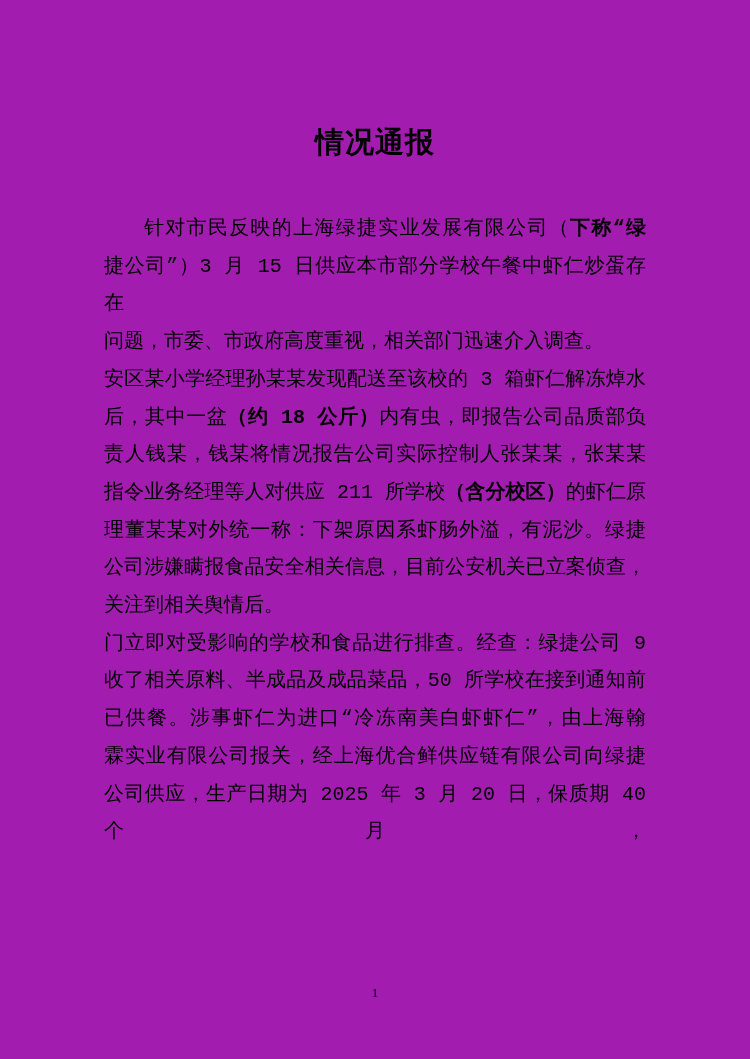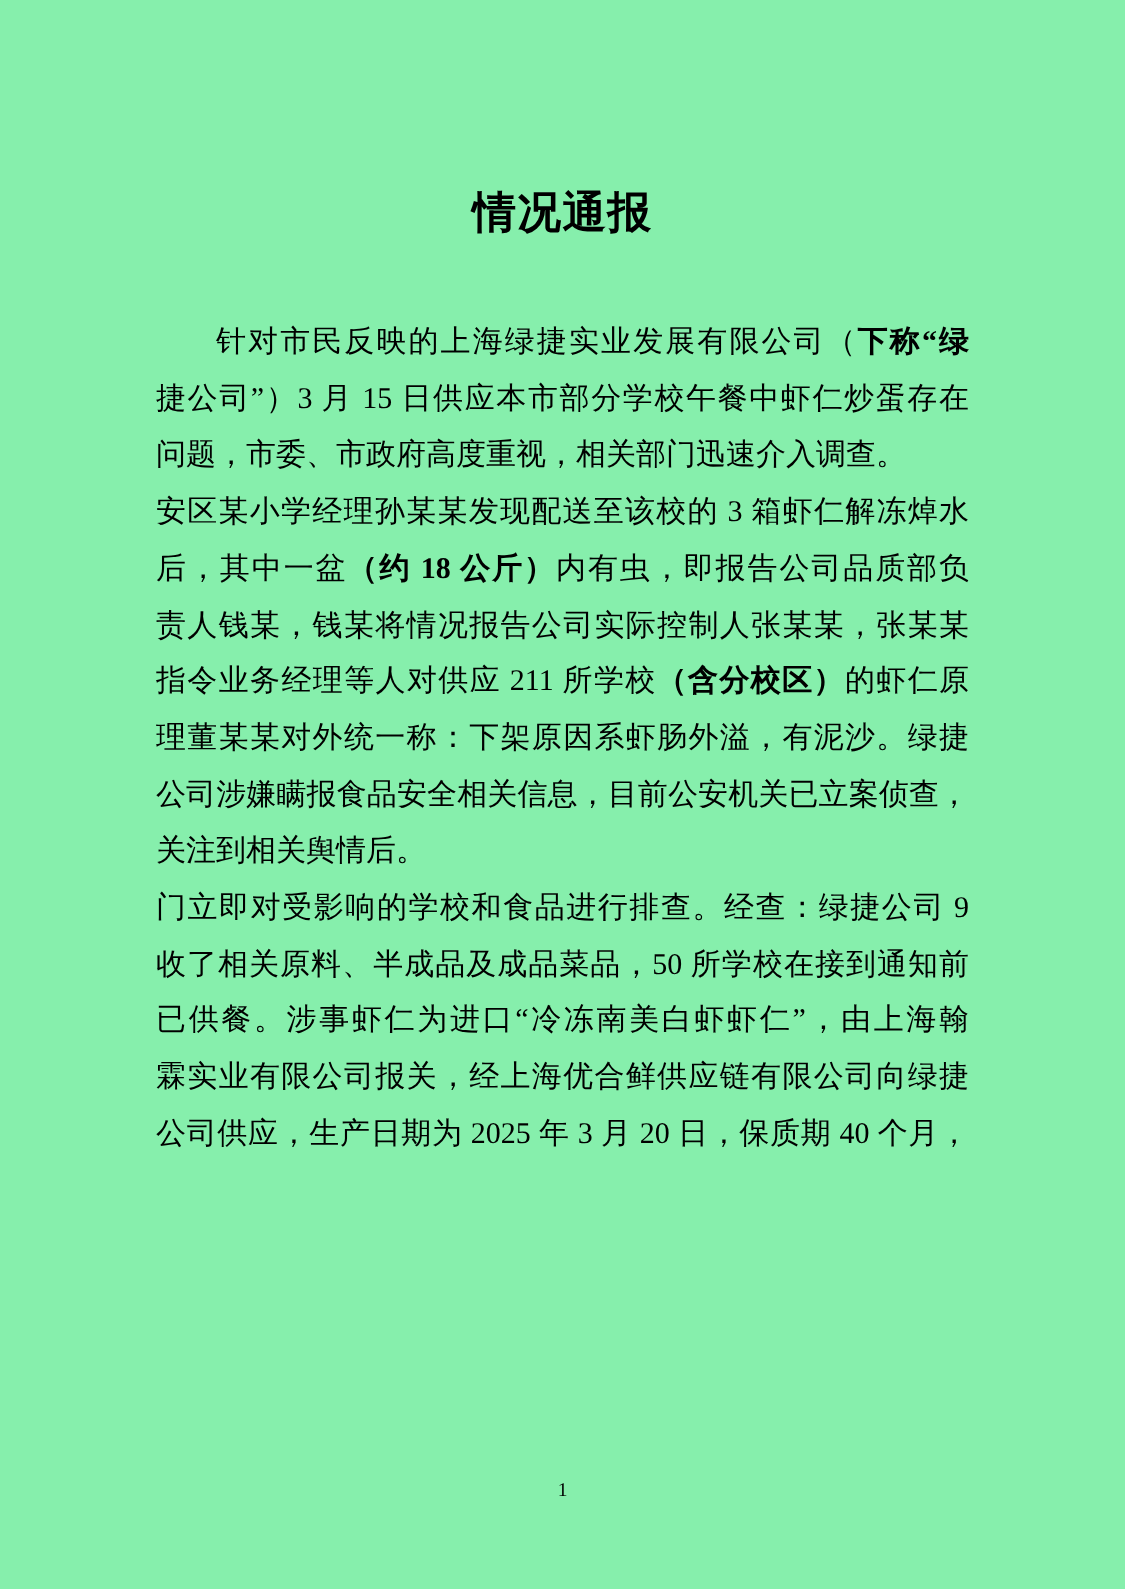--- a/index.html
+++ b/index.html
@@ -4,21 +4,21 @@
 <style>
   html, body {
     margin: 0;
     padding: 0;
     background: #ffffff;
   }
   .page {
     position: relative;
     width: 750px;
     height: 1059px;
-    background: #86efac;
+    background: #a21caf;
     overflow: hidden;
     font-family: "Liberation Serif", "DejaVu Serif", serif;
     color: #000000;
   }
   .doc-title {
     position: absolute;
     top: 124px;
     left: 0;
     width: 100%;
     margin: 0;
@@ -33,20 +33,21 @@
     top: 210px;
     left: 104px;
     width: 542px;
     font-size: 20px;
     line-height: 37.7px;
   }
   .line {
     width: 100%;
     white-space: pre-wrap;
     text-align: left;
+    font-family: Liberation Mono, monospace;
   }
   .line.j {
     text-align: justify;
     text-align-last: justify;
   }
   .line.ind {
     text-indent: 2em;
   }
   .b {
     font-weight: bold;

